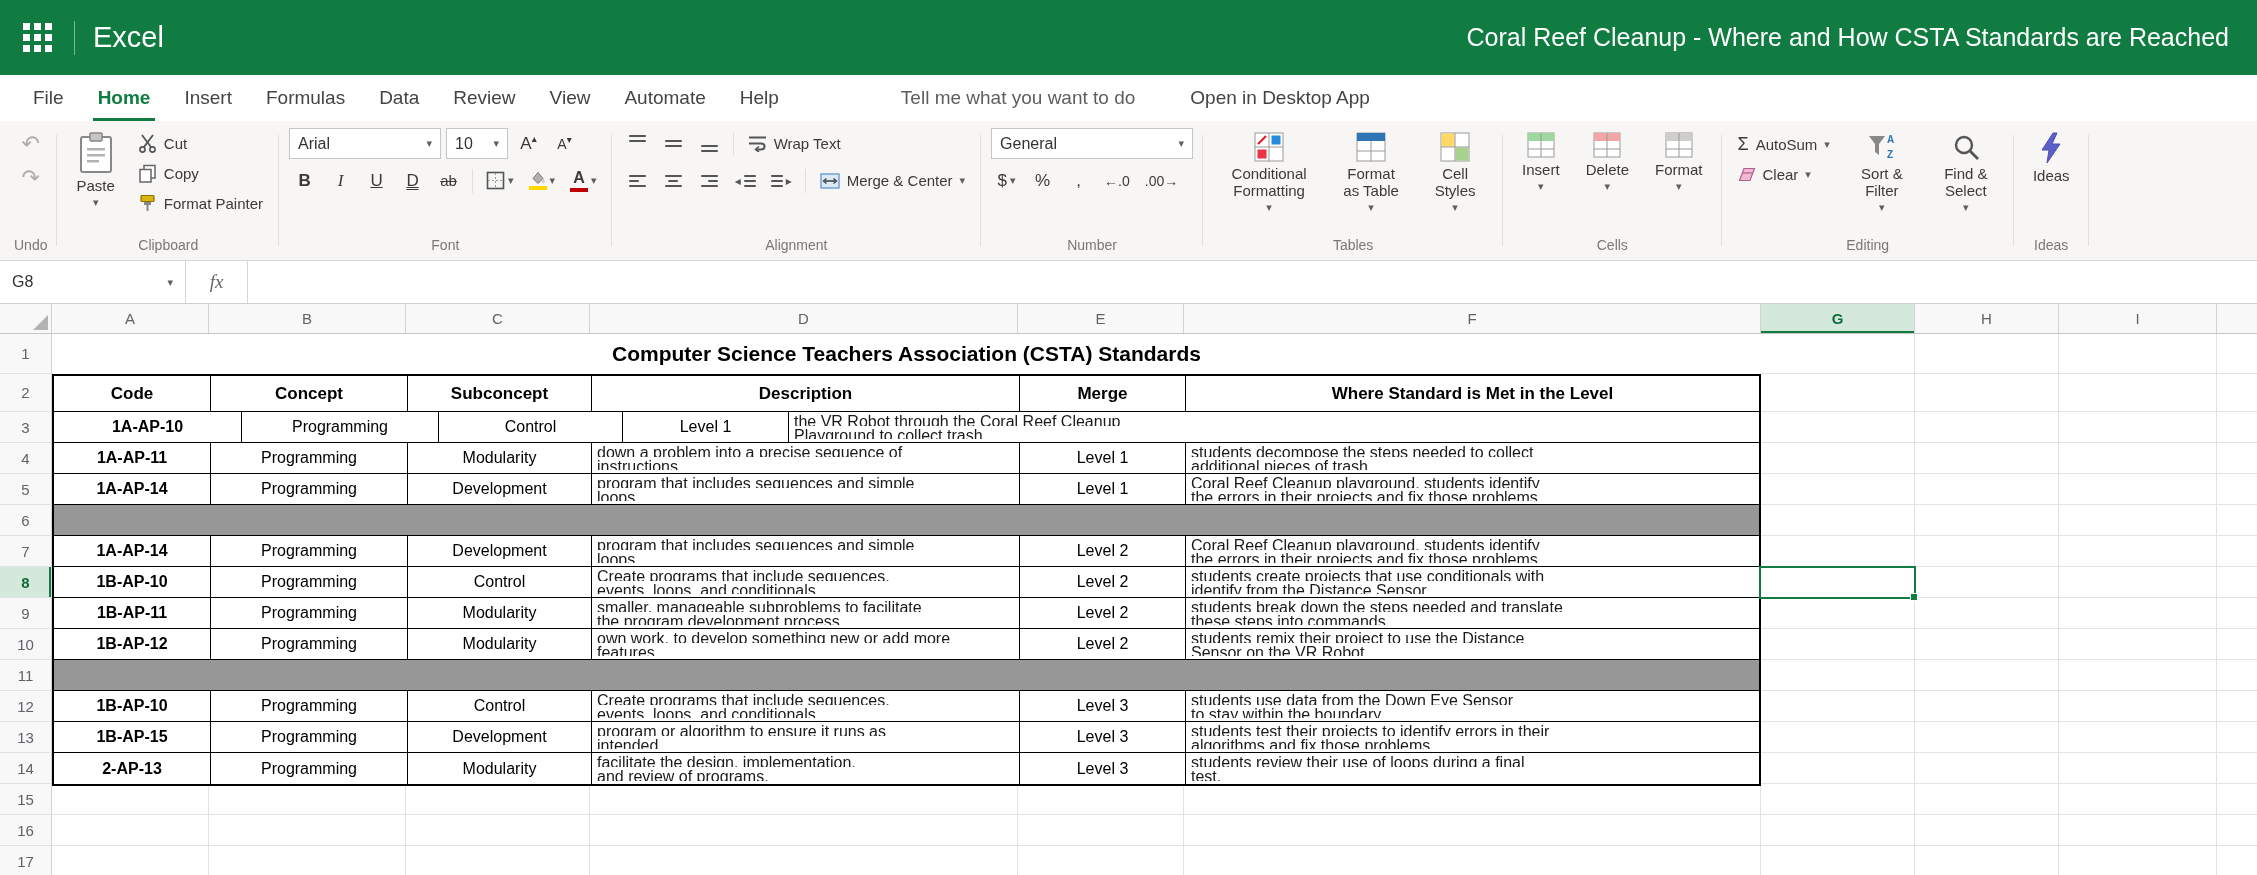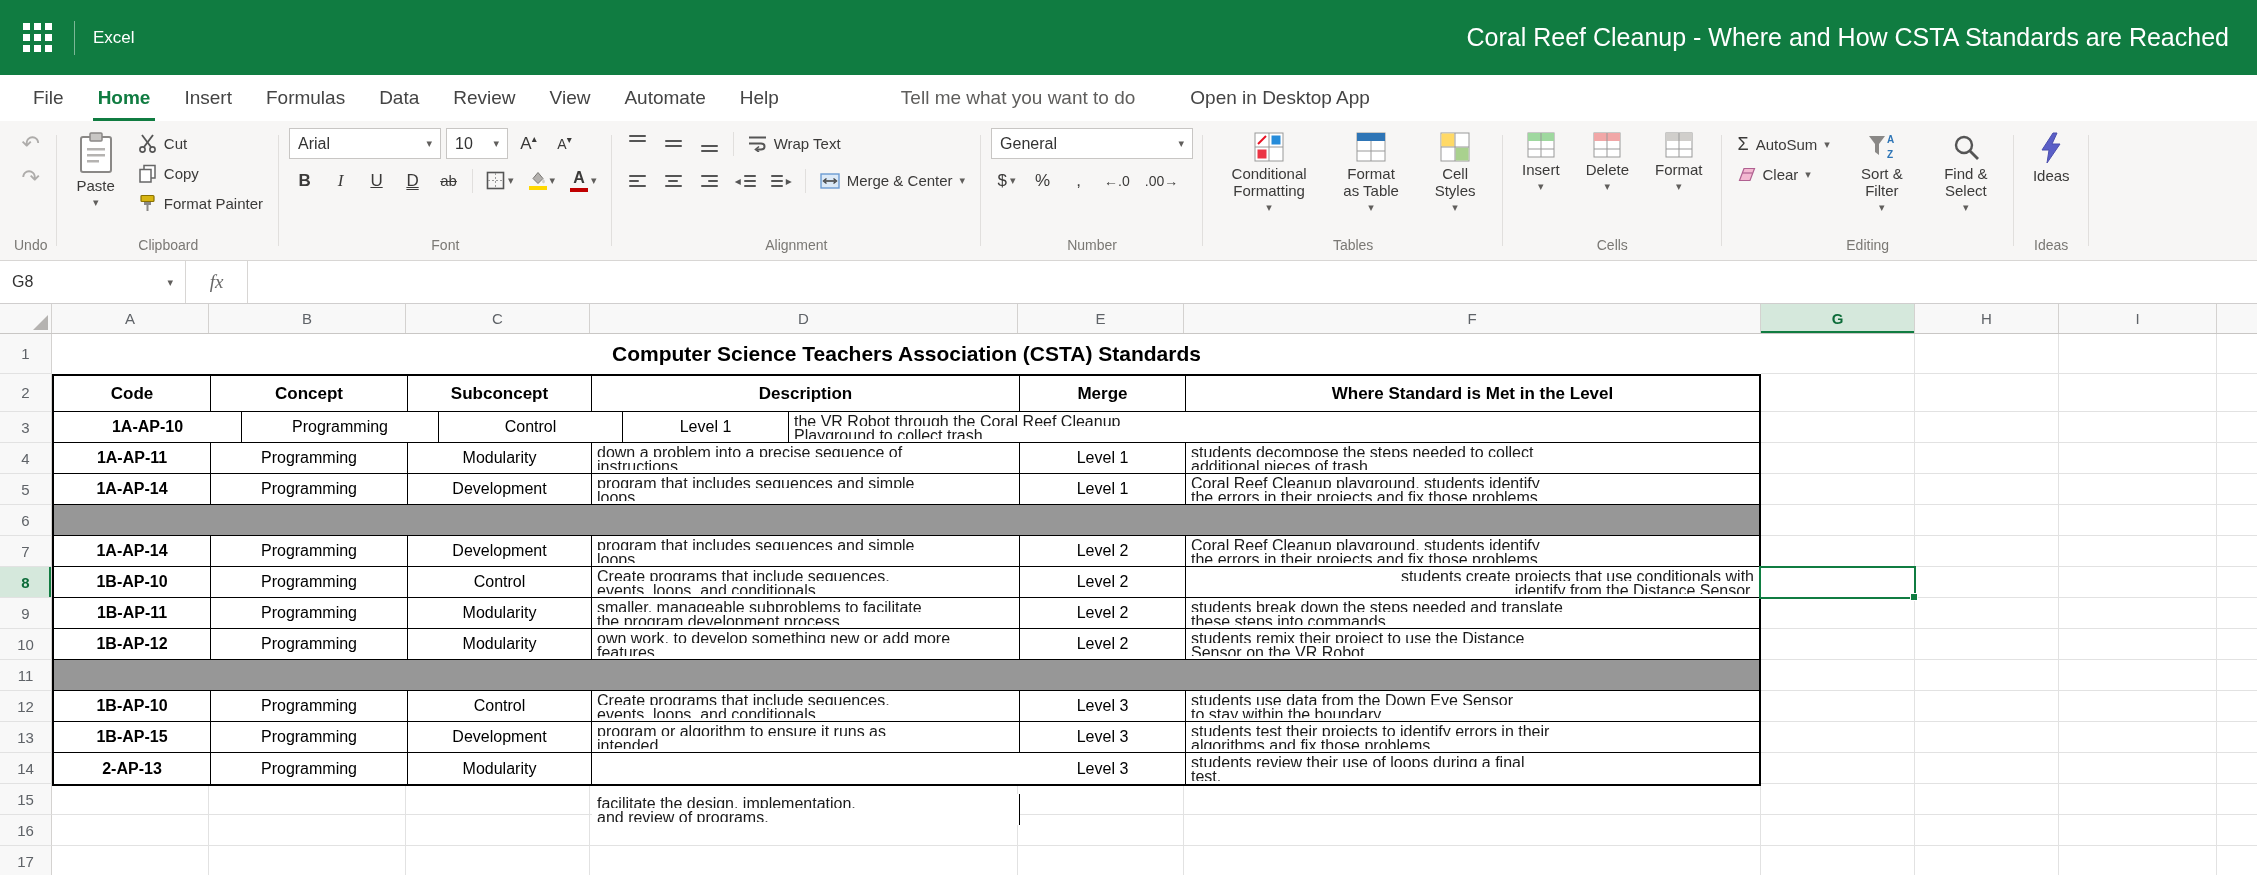--- a/index.html
+++ b/index.html
@@ -5,21 +5,21 @@
   *{box-sizing:border-box;margin:0;padding:0}
   html,body{width:2257px;height:875px;overflow:hidden;background:#fff;
     font-family:"Liberation Sans",sans-serif;color:#333}
 
   
   .topbar{height:75px;background:#107C41;display:flex;align-items:center;color:#fff}
   .waffle{width:74px;height:75px;display:flex;align-items:center;justify-content:center;cursor:pointer}
   .waffle-grid{display:grid;grid-template-columns:repeat(3,7px);grid-gap:4px}
   .waffle-grid span{width:7px;height:7px;background:#fff}
   .topbar-sep{width:1px;height:34px;background:rgba(255,255,255,.45)}
-  .app-name{font-size:17px;padding:0 18px;cursor:pointer}
+  .app-name{font-size:29px;padding:0 18px;cursor:pointer}
   .doc-title{margin-left:auto;padding-right:28px;font-size:25px;white-space:nowrap}
 
   
   .menubar{height:46px;background:#fff;display:flex;align-items:center;padding-left:16px}
   .mtab{height:100%;display:flex;align-items:center;padding:1px 17px;font-size:19px;color:#444;cursor:pointer;position:relative;white-space:nowrap}
   .mtab.active{color:#107C41;font-weight:700}
   .mtab.active::after{content:"";position:absolute;left:12px;right:12px;bottom:0;height:3px;background:#107C41}
   .tellme{margin-left:105px;font-size:19px;color:#5f5e5c;cursor:pointer;white-space:nowrap}
   .opendesktop{margin-left:55px;font-size:19px;color:#444;cursor:pointer;white-space:nowrap}
 
@@ -827,21 +827,21 @@
           <div class="tcell tc-code" style="width: 157px;">1B-AP-10</div>
           <div class="tcell" style="width: 197px;">Programming</div>
           <div class="tcell" style="width: 184px;">Control</div>
           <div class="tcell tc-left" style="width: 428px;">
             <div class="clipwrap">
               <div class="clipline">Create programs that include sequences,</div>
               <div class="mainline">events, loops, and conditionals.</div>
             </div>
           </div>
           <div class="tcell" style="width: 166px;">Level 2</div>
-          <div class="tcell tc-left" style="flex: 1 1 0%; text-align: right;">
+          <div class="tcell tc-left" style="flex: 1 1 0%;">
             <div class="clipwrap">
               <div class="clipline">students create projects that use conditionals with</div>
               <div class="mainline">identify from the Distance Sensor.</div>
             </div>
           </div>
         </div>
         <div class="trow">
           <div class="tcell tc-code" style="width: 157px;">1B-AP-11</div>
           <div class="tcell" style="width: 197px;">Programming</div>
           <div class="tcell" style="width: 184px;">Modularity</div>
@@ -911,21 +911,21 @@
             <div class="clipwrap">
               <div class="clipline">students test their projects to identify errors in their</div>
               <div class="mainline">algorithms and fix those problems.</div>
             </div>
           </div>
         </div>
         <div class="trow">
           <div class="tcell tc-code" style="width: 157px;">2-AP-13</div>
           <div class="tcell" style="width: 197px;">Programming</div>
           <div class="tcell" style="width: 184px;">Modularity</div>
-          <div class="tcell tc-left" style="width: 428px; margin-top: 41px;">
+          <div class="tcell tc-left" style="width: 428px;">
             <div class="clipwrap">
               <div class="clipline">facilitate the design, implementation,</div>
               <div class="mainline">and review of programs.</div>
             </div>
           </div>
           <div class="tcell" style="width: 166px;">Level 3</div>
           <div class="tcell tc-left" style="flex: 1 1 0%;">
             <div class="clipwrap">
               <div class="clipline">students review their use of loops during a final</div>
               <div class="mainline">test.</div>

